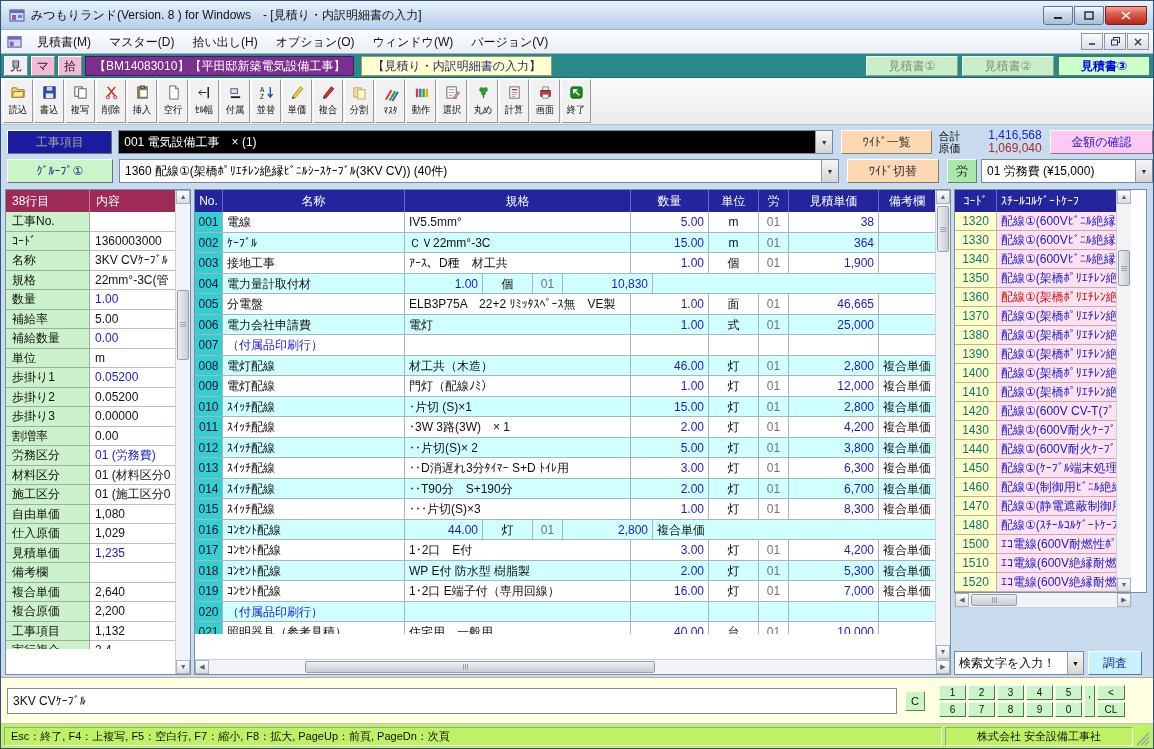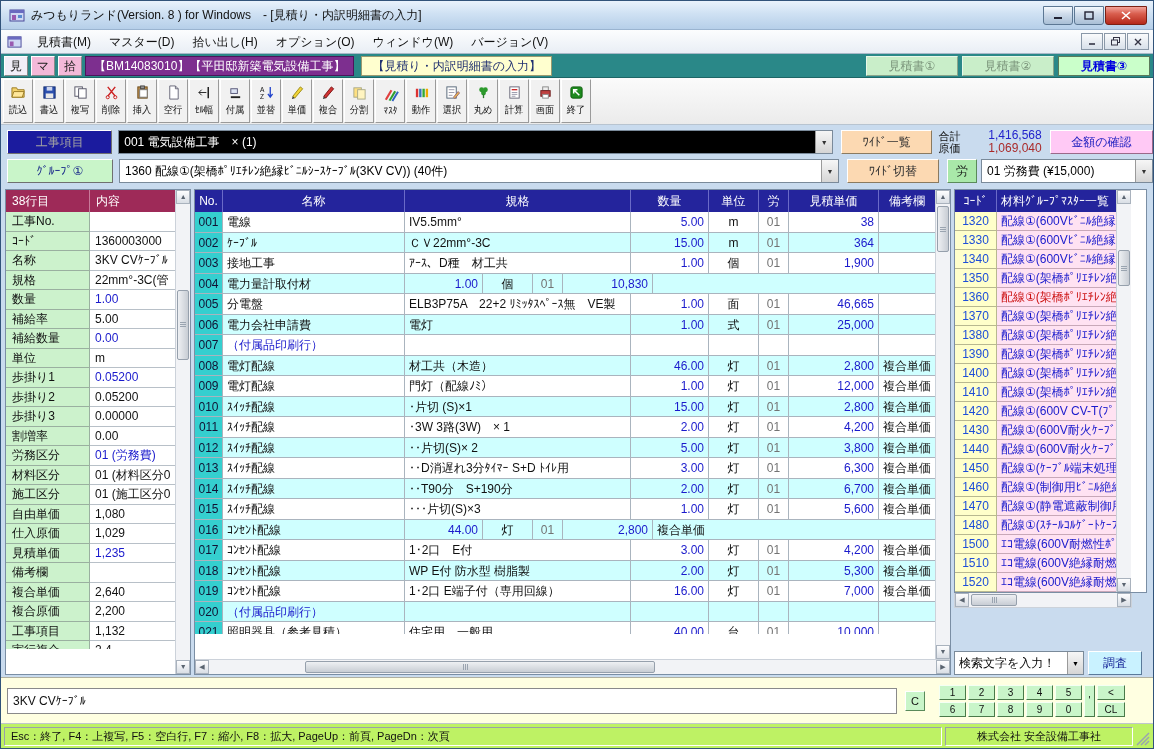--- a/index.html
+++ b/index.html
@@ -108,21 +108,21 @@
 
   
   .master-panel { width:193px; display:flex; flex-direction:column; background:transparent; }
   .master-grid { border:1px solid #7a8ea4; background:#fff; display:flex; }
   .mcol { width:161px; display:flex; flex-direction:column; }
   .mhead { display:flex; height:22px; background:#24249c; color:#fff; font-size:12px; line-height:22px; }
   .mhead .mh-c { width:42px; text-align:center; border-right:1px solid #6a6ac8; }
   .mhead .mh-n { flex:1; padding-left:4px; white-space:nowrap; overflow:hidden; }
   .master-body { height:380px; overflow:hidden; }
   .mrow { display:flex; height:19px; line-height:19px; font-size:12px; }
-  .mcode { width:42px; text-align:center; background:#ffffca; color:#1d4ed8; border-right:1px solid #b8b890; border-bottom:1px solid #b8b890; }
+  .mcode { width:42px; text-align:center; background:#ffffca; color:#0f766e; border-right:1px solid #b8b890; border-bottom:1px solid #b8b890; }
   .mname { flex:1; background:#ffe2f2; color:#1a1acc; padding-left:4px; border-bottom:1px solid #c8a8b8; white-space:nowrap; overflow:hidden; }
   .mrow .mname.sel { color:#cc1111; }
   .master-hscroll { width:178px; }
   .search-row { margin-top:auto; display:flex; align-items:center; gap:4px; }
   .search-combo { width:130px; height:24px; border:1px solid #7a8a9a; background:#fff; display:flex; align-items:center; }
   .search-combo .cval { flex:1; font-size:12px; padding:0 4px; white-space:nowrap; overflow:hidden; }
   .search-btn { width:54px; height:24px; font-size:12px; line-height:22px; text-align:center; background:#c9f2ff; color:#1a2a9a; border:1px solid; border-color:#fff #5a7a9a #5a7a9a #fff; }
 
   
   .inputstrip { height:46px; background:#ffffe1; border-top:1px solid #b0b0a0; display:flex; align-items:center; padding:0 6px; }
@@ -705,21 +705,21 @@
                 <div class="c-note">複合単価</div>
               </div>
 
               <div class="drow">
                 <div class="c-no">015</div>
                 <div class="c-name">ｽｲｯﾁ配線</div>
                 <div class="c-spec">･･･片切(S)×3</div>
                 <div class="c-qty">1.00</div>
                 <div class="c-unit">灯</div>
                 <div class="c-rou">01</div>
-                <div class="c-price">5,600</div>
+                <div class="c-price">8,300</div>
                 <div class="c-note">複合単価</div>
               </div>
 
               <div class="drow">
                 <div class="c-no">016</div>
                 <div class="c-name">ｺﾝｾﾝﾄ配線</div>
                 <div class="c-qty">44.00</div>
                 <div class="c-unit">灯</div>
                 <div class="c-rou">01</div>
                 <div class="c-price">2,800</div>
@@ -793,21 +793,21 @@
         <div class="hthumb" style="left:110px;width:350px"></div>
         <div class="sarrow ri">▶</div>
       </div>
     </div>
 
     <div class="master-panel">
       <div class="master-grid">
         <div class="mcol">
           <div class="mhead">
             <div class="mh-c">ｺｰﾄﾞ</div>
-            <div class="mh-n">材料ｸﾞﾙｰﾌﾟﾏｽﾀｰ一覧</div>
+            <div class="mh-n">ｽﾁｰﾙｺﾙｹﾞｰﾄｹｰﾌ</div>
           </div>
           <div class="master-body">
 
               <div class="mrow">
                 <div class="mcode">1320</div>
                 <div class="mname">配線①(600Vﾋﾞﾆﾙ絶縁</div>
               </div>
 
               <div class="mrow">
                 <div class="mcode">1330</div>

